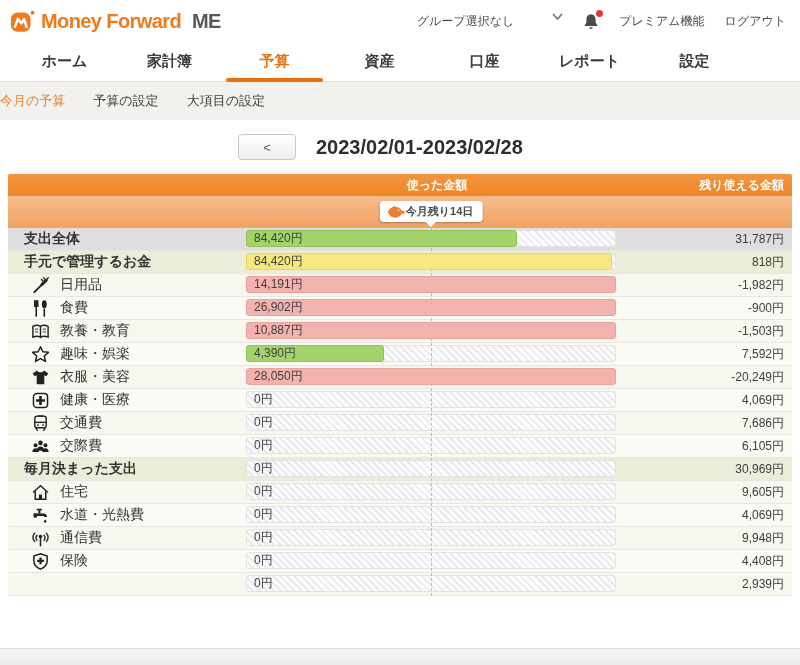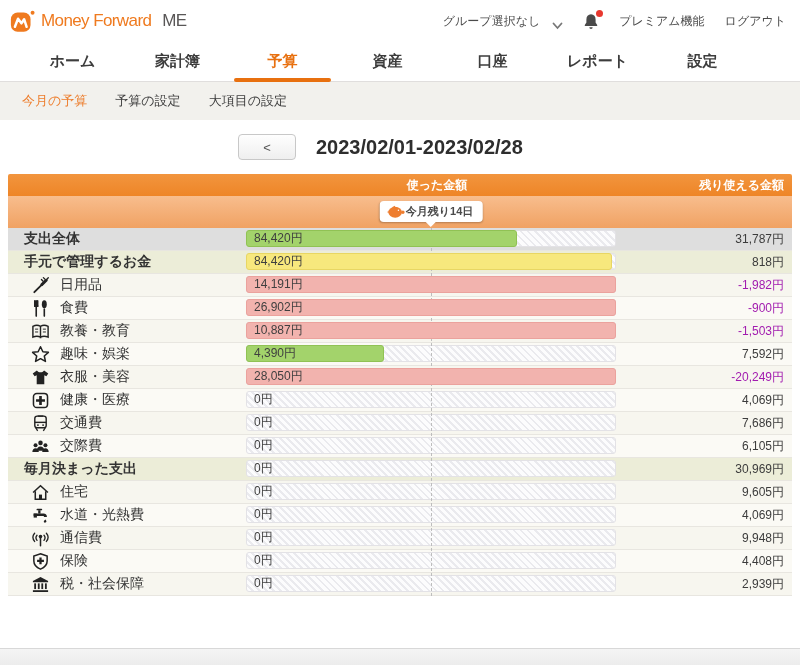--- a/index.html
+++ b/index.html
@@ -4,34 +4,34 @@
 <style>
   * { box-sizing: border-box; margin: 0; padding: 0; }
   html,body { width:800px; height:665px; }
   body {
     font-family:"Liberation Sans","DejaVu Sans",sans-serif;
     background:#fff; color:#3c3c3c; position:relative; overflow:hidden;
   }
   
   .topbar { height:42px; display:flex; align-items:center; justify-content:space-between; padding:0 14px 0 10px; background:#fff; }
   .logo { display:flex; align-items:center; gap:6px; cursor:pointer; }
-  .logo-text { font-size:17px; font-weight:normal; color:#ef7a1f; letter-spacing:-0.6px; }
+  .logo-text { font-size:20px; font-weight:bold; color:#ef7a1f; letter-spacing:-0.6px; }
   .logo-me { color:#595757; margin-left:5px; }
   .top-right { display:flex; align-items:center; gap:20px; font-size:12px; color:#4b4b4b; }
-  .group-select { display:flex; align-items:flex-end; gap:12px; cursor:pointer; }
+  .group-select { display:flex; align-items:flex-start; gap:38px; cursor:pointer; }
   .bell-wrap { position:relative; cursor:pointer; display:flex; }
   .bell-dot { position:absolute; top:-3px; right:-4px; width:7px; height:7px; border-radius:50%; background:#e8382f; }
   .top-link { cursor:pointer; }
   
-  .navbar { display:flex; padding-left:20px; border-bottom:1px solid #e0dedd; height:40px; background:#fff; }
+  .navbar { display:flex; padding-left:12px; border-bottom:1px solid #e0dedd; height:40px; background:#fff; }
   .nav-item { width:105px; text-align:center; font-size:15px; font-weight:bold; color:#3d3d3d; line-height:38px; position:relative; cursor:pointer; }
   .nav-item.active { color:#e8700f; }
   .nav-item.active::after { content:""; position:absolute; left:4px; right:4px; bottom:-1px; height:4px; border-radius:2px; background:#e8700f; }
   
-  .subnav { background:#f2f1ed; height:38px; display:flex; align-items:center; padding-left:22px; gap:28px; font-size:13px; }
+  .subnav { background:#f2f1ed; height:38px; display:flex; align-items:center; gap:28px; font-size:13px; }
   .subnav-item { color:#3d3d3d; cursor:pointer; }
   .subnav-item.active { color:#ed7d2c; }
   
   .period { height:54px; display:flex; align-items:center; background:#fff; }
   .prev-btn { margin-left:238px; width:58px; height:26px; border:1px solid #c8c8c8; border-radius:4px;
     background:linear-gradient(#fefefe,#efefef); font-size:13px; color:#555; cursor:pointer;
     font-family:"Liberation Sans","DejaVu Sans",sans-serif; }
   .period-range { margin-left:20px; font-size:20px; font-weight:bold; color:#2e2e2e; }
   
   .budget-table { margin:0 8px; position:relative; }
@@ -58,21 +58,21 @@
   .cat-icon svg { width:19px; height:19px; }
   .bar-track { position:absolute; left:238px; width:370px; height:17px; top:2px;
     border:1px solid #e3e2e6; border-radius:3px;
     background:repeating-linear-gradient(45deg,#fcfcfd 0px,#fcfcfd 3px,#eaeaee 3px,#eaeaee 5px); }
   .bar-fill { position:absolute; left:-1px; top:-1px; height:17px; border-radius:3px; z-index:2; }
   .fill-green  { background:#a3d36b; border:1px solid #90c254; }
   .fill-yellow { background:#f7e87d; border:1px solid #e8d663; }
   .fill-pink   { background:#f2b3ae; border:1px solid #eba29d; }
   .bar-amount { position:absolute; left:7px; top:0; line-height:15px; font-size:12px; color:#3f3f3f; z-index:3; }
   .cell-remaining { position:absolute; right:8px; font-size:12px; color:#3c3c3c; z-index:2; }
-  .cell-remaining.negative { color:#a21caf; }
+  .cell-remaining.negative { color:#404040; }
   
   .footer { position:absolute; left:0; right:0; bottom:0; height:17px; background:linear-gradient(#f4f4f4,#ececec); border-top:1px solid #d8d8d8; }
 </style>
 </head>
 <body>
 
 <div class="topbar">
   <div class="logo">
     <span style="display:inline-flex;">
       <svg width="25" height="24" viewBox="0 0 28 26">
@@ -414,35 +414,20 @@
           </span>
       <span class="cat-label">保険</span>
     </div>
     <div class="bar-track">
 
       <span class="bar-amount">0円</span>
     </div>
     <span class="cell-remaining">4,408円</span>
   </div>
       <div class="t-row category cat-a">
-    <div class="cell-label">
-      <span class="cat-icon">
-            <svg viewBox="0 0 20 20">
-              <g fill="#222">
-                <path d="M2 6.2L10 2l8 4.2v1.3H2z"></path>
-                <rect x="3.4" y="8.8" width="1.9" height="6"></rect>
-                <rect x="7.2" y="8.8" width="1.9" height="6"></rect>
-                <rect x="10.9" y="8.8" width="1.9" height="6"></rect>
-                <rect x="14.7" y="8.8" width="1.9" height="6"></rect>
-                <rect x="2" y="16" width="16" height="1.9"></rect>
-              </g>
-            </svg>
-          </span>
-      <span class="cat-label">税・社会保障</span>
-    </div>
     <div class="bar-track">
 
       <span class="bar-amount">0円</span>
     </div>
     <span class="cell-remaining">2,939円</span>
   </div>
     </div>
 </div>
 
 <div class="footer"></div>

